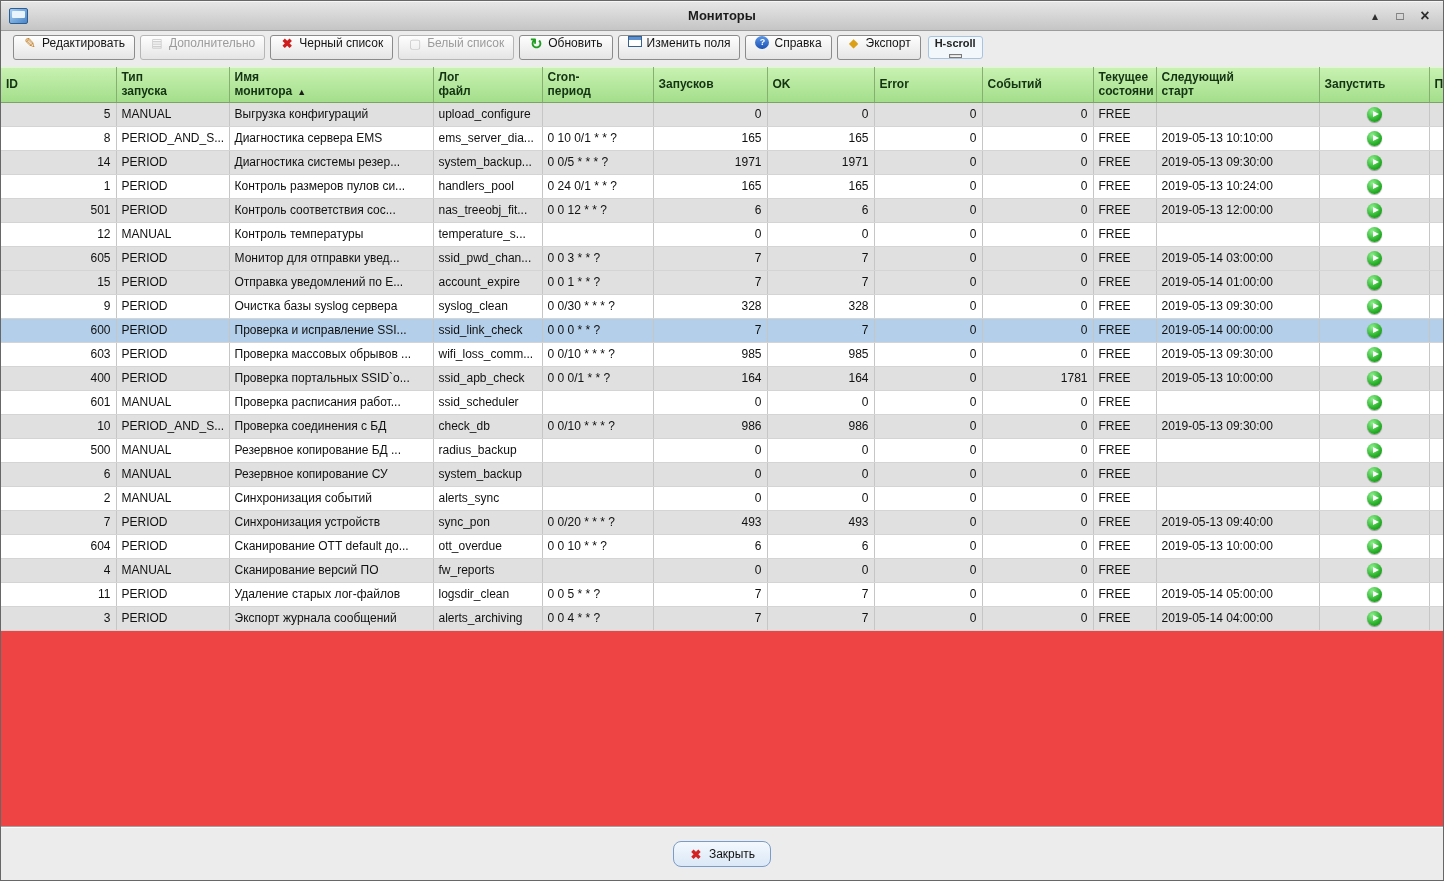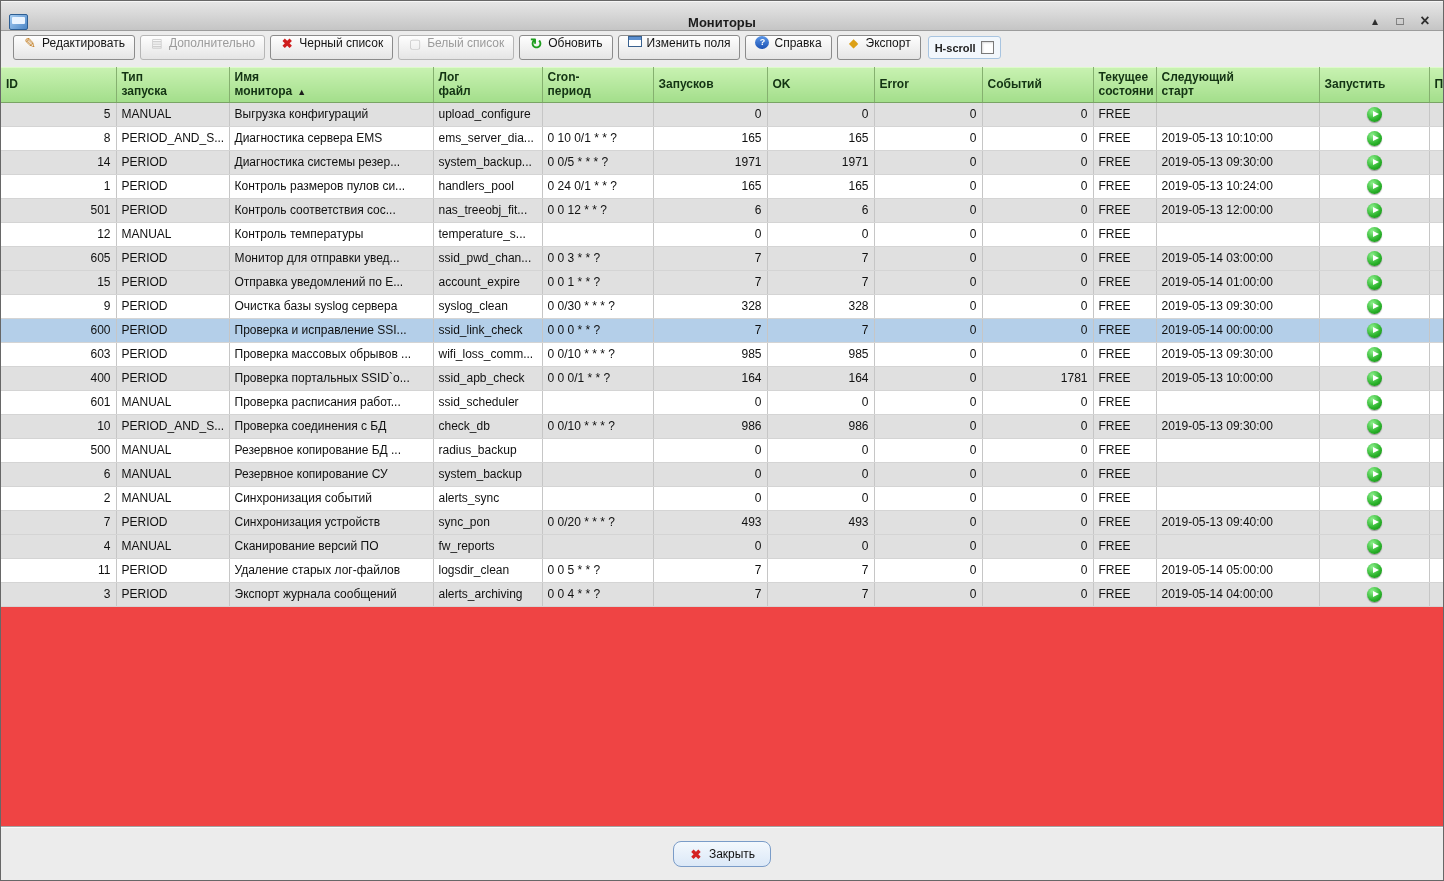--- a/index.html
+++ b/index.html
@@ -4,21 +4,21 @@
 <style>
   * { box-sizing: border-box; margin: 0; padding: 0; }
   html,body { width:1444px; height:881px; }
   body { font-family:"Liberation Sans", sans-serif; background:#ececec; overflow:hidden; }
 
   .window { position:relative; width:1444px; height:881px; border:1px solid #676767;
             background:#ececec; display:flex; flex-direction:column;
             box-shadow: inset 0 0 0 1px #d6d6d6; }
 
   
-  .titlebar { height:30px; flex:0 0 30px; position:relative; display:flex; align-items:flex-end;
+  .titlebar { height:30px; flex:0 0 30px; position:relative; display:flex; align-items:center;
               background:linear-gradient(#e7e7e7,#c5c5c5); border-bottom:1px solid #9c9c9c;
               box-shadow: inset 0 1px 0 #f6f6f6; }
   .app-icon { width:19px; height:16px; margin-left:8px; border:1px solid #2d5e93; border-radius:2px;
               background:linear-gradient(135deg,#a6cdf2,#4c86c6); position:relative; z-index:1; }
   .app-icon::before { content:""; position:absolute; left:2px; top:2px; right:2px; height:7px;
               background:#eaf4ff; border-radius:1px; }
   .title { position:absolute; left:0; right:0; text-align:center; font-size:13px; font-weight:bold; color:#1b1b1b; }
   .win-controls { margin-left:auto; display:flex; gap:7px; padding-right:9px; z-index:1; }
   .win-btn { width:18px; height:18px; display:flex; align-items:center; justify-content:center;
              color:#2e2e2e; cursor:default; }
@@ -43,21 +43,21 @@
   .whitelist-icon::before{ content:"▢"; color:#9d9d9d; font-size:13px; }
   .refresh-icon::before  { content:"↻"; color:#1f9e1f; font-size:15px; font-weight:bold; }
   .fields-icon { width:14px; height:11px; border:1px solid #39618f; background:#fff; position:relative; }
   .fields-icon::before { content:""; position:absolute; top:0; left:0; right:0; height:3px; background:#5b8fd0; }
   .help-icon { width:13px; height:13px; border-radius:50%; background:linear-gradient(#5a96e8,#1c52b4);
                color:#fff; font-size:9px; font-weight:bold; }
   .help-icon::before { content:"?"; }
   .export-icon::before { content:"◆"; color:#dca016; font-size:12px; }
 
   .hscroll { display:inline-flex; align-items:center; gap:5px; height:23px; padding:0 6px;
-             border:1px solid #a8c4e0; border-radius:3px; background:#f2f7fc; margin-left:2px; }
+             border:1px solid #a8c4e0; border-radius:3px; background:#f2f7fc; margin-left:2px;flex-direction:column; }
   .hscroll-label { font-size:11px; font-weight:bold; color:#222; }
   .checkbox { width:13px; height:13px; background:#fff; border:1px solid #7a7a7a;
               box-shadow: inset 1px 1px 2px rgba(0,0,0,.15); }
 
   
   .table-wrap { flex:1 1 auto; background:#ef4444; overflow:hidden; }
   table { border-collapse:collapse; table-layout:fixed; width:1444px; font-size:12px; }
   th { background:linear-gradient(#c9f2b2,#a3de8b); border-right:1px solid #85b06f; border-bottom:1px solid #79a464;
        height:35px; font-size:12px; font-weight:bold; color:#133313; text-align:left;
        padding:1px 5px; vertical-align:middle; overflow:hidden; white-space:nowrap;
@@ -536,20 +536,37 @@
             <td class="num">493</td>
             <td class="num">0</td>
             <td class="num">0</td>
             <td>FREE</td>
             <td>2019-05-13 09:40:00</td>
             <td class="run-cell">
               <div class="play"></div>
             </td>
             <td></td>
           </tr>
+          <tr class="plain">
+            <td class="num">604</td>
+            <td>PERIOD</td>
+            <td>Сканирование ОТТ default до...</td>
+            <td>ott_overdue</td>
+            <td>0 0 10 * * ?</td>
+            <td class="num">6</td>
+            <td class="num">6</td>
+            <td class="num">0</td>
+            <td class="num">0</td>
+            <td>FREE</td>
+            <td>2019-05-13 10:00:00</td>
+            <td class="run-cell">
+              <div class="play"></div>
+            </td>
+            <td></td>
+          </tr>
           <tr class="stripe">
             <td class="num">4</td>
             <td>MANUAL</td>
             <td>Сканирование версий ПО</td>
             <td>fw_reports</td>
             <td></td>
             <td class="num">0</td>
             <td class="num">0</td>
             <td class="num">0</td>
             <td class="num">0</td>

